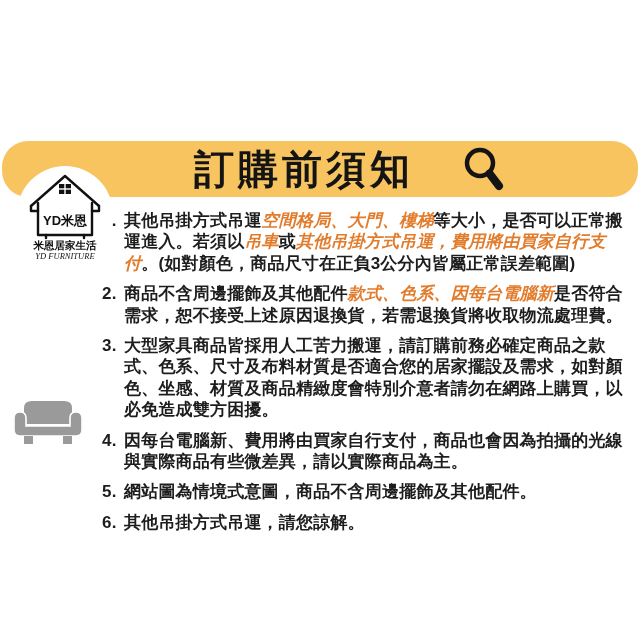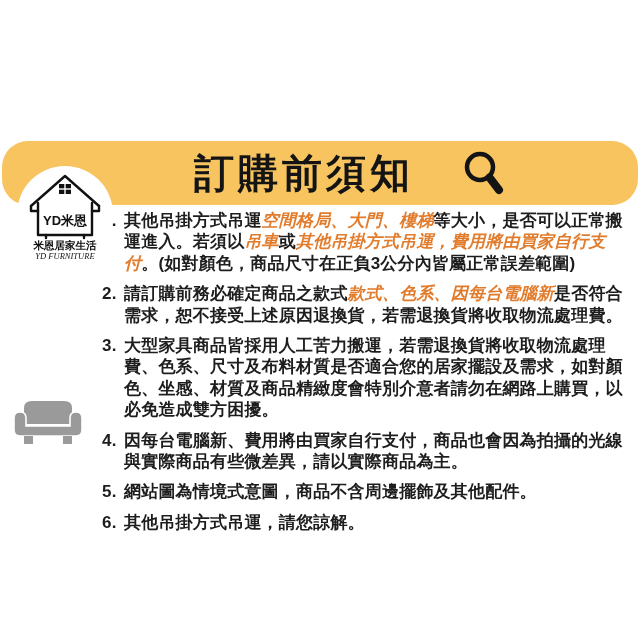--- a/index.html
+++ b/index.html
@@ -10,21 +10,21 @@
     --bg:#FFFFFF;
   }
   html,body{margin:0;padding:0;}
   body{
     width:640px;height:640px;position:relative;overflow:hidden;
     background:var(--bg);
     font-family:"Liberation Sans","DejaVu Sans",sans-serif;
     color:var(--ink);
   }
   .banner{
-    position:absolute;left:2px;top:141px;width:636px;height:64px;
+    position:absolute;left:2px;top:141px;width:636px;height:56px;
     background:var(--banner);border-radius:26px;
     display:flex;align-items:center;justify-content:center;gap:46px;
     box-sizing:border-box;padding-left:60px;
   }
   .title{
     font-size:40px;font-weight:bold;color:#141414;letter-spacing:4px;
     white-space:nowrap;
   }
   .search-icon{flex:none;display:block;}
   .logo{
@@ -78,25 +78,25 @@
   </svg>
 </div>
 
 <div class="notices">
     <div class="notice">
       <span class="num">1.</span>
       <div class="txt"><span>其他吊掛方式吊運</span><span class="hl">空間格局、大門、樓梯</span><span>等大小，是否可以正常搬運進入。若須以</span><span class="hl">吊車</span><span>或</span><span class="hl">其他吊掛方式吊運，費用將由買家自行支付</span><span>。(如對顏色，商品尺寸在正負3公分內皆屬正常誤差範圍)</span></div>
     </div>
     <div class="notice">
       <span class="num">2.</span>
-      <div class="txt"><span>請訂購前務必確定商品之款式</span><span class="hl">款式、色系、因每台電腦新</span><span>是否符合需求，恕不接受上述原因退換貨，若需退換貨將收取物流處理費。</span></div>
+      <div class="txt"><span>商品不含周邊擺飾及其他配件</span><span class="hl">款式、色系、因每台電腦新</span><span>是否符合需求，恕不接受上述原因退換貨，若需退換貨將收取物流處理費。</span></div>
     </div>
     <div class="notice">
       <span class="num">3.</span>
-      <div class="txt"><span>大型家具商品皆採用人工苦力搬運，若需退換貨將收取物流處理費、色系、尺寸及布料材質是否適合您的居家擺設及需求，如對顏色、坐感、材質及商品精緻度會特別介意者請勿在網路上購買，以必免造成雙方困擾。</span></div>
+      <div class="txt"><span>大型家具商品皆採用人工苦力搬運，請訂購前務必確定商品之款式、色系、尺寸及布料材質是否適合您的居家擺設及需求，如對顏色、坐感、材質及商品精緻度會特別介意者請勿在網路上購買，以必免造成雙方困擾。</span></div>
     </div>
     <div class="notice">
       <span class="num">4.</span>
       <div class="txt"><span>因每台電腦新、費用將由買家自行支付，商品也會因為拍攝的光線與實際商品有些微差異，請以實際商品為主。</span></div>
     </div>
     <div class="notice">
       <span class="num">5.</span>
       <div class="txt"><span>網站圖為情境式意圖，商品不含周邊擺飾及其他配件。</span></div>
     </div>
     <div class="notice">

